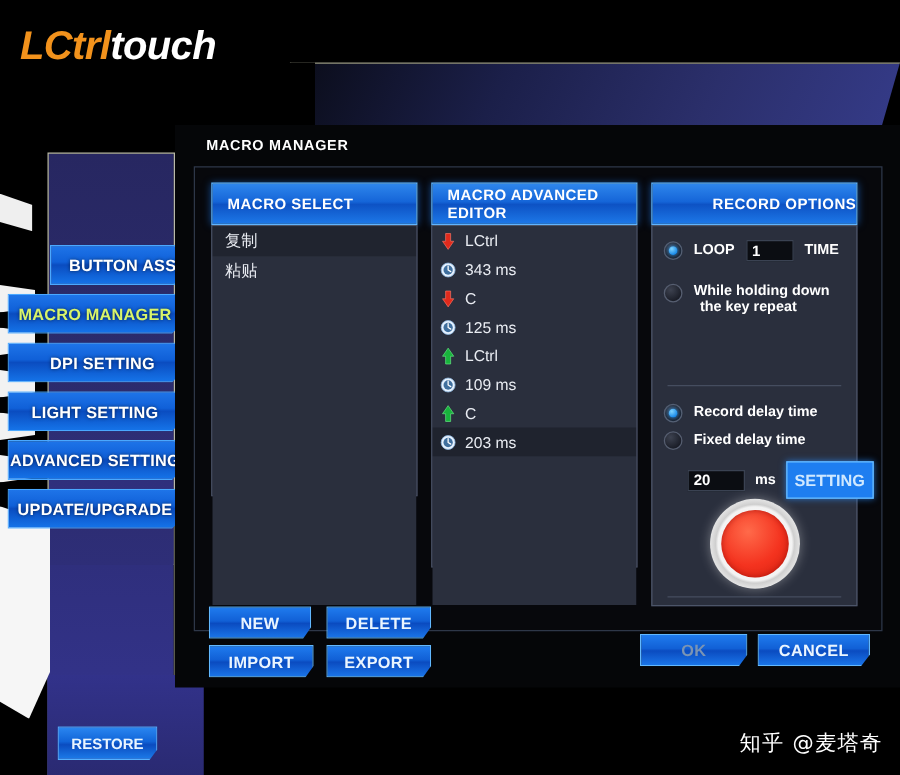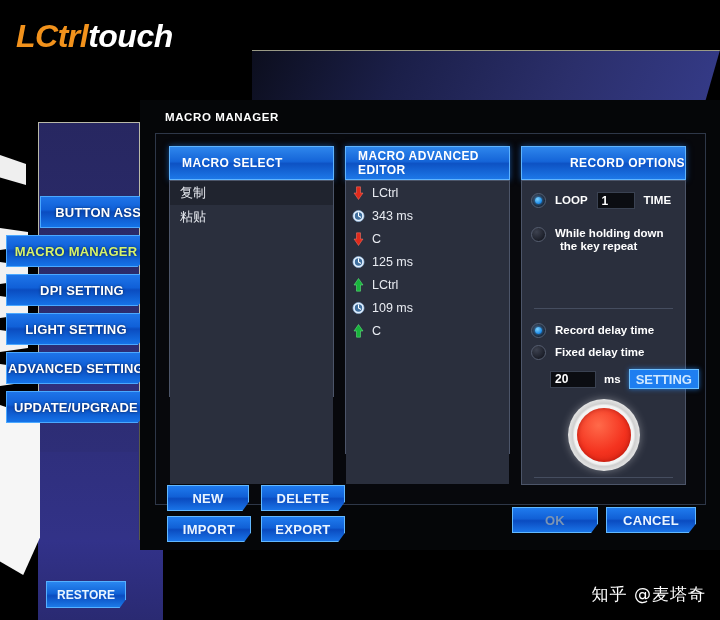--- a/index.html
+++ b/index.html
@@ -155,21 +155,21 @@
   .opt-row { display:flex; align-items:flex-start; gap:9px; }
   .opt-label { color:#ffffff; font-size:11.5px; font-weight:bold; line-height:13px; }
 
   .num-input {
     background:#0b0d12; border:1px solid #3a4252; color:#ffffff;
     font-size:12px; font-weight:bold; padding:1px 4px; height:17px;
     display:flex; align-items:center;
   }
   .setting-btn {
     background:#1e7ef0; border:1px solid #6cc0ff; color:#cfe8ff;
-    font-size:13px; font-weight:bold; padding:1px 6px; height:20px;
+    font-size:13px; font-weight:bold; padding:1px 6px; height:30px;
     display:flex; align-items:center; justify-content:flex-end;
     box-shadow:0 0 5px rgba(40,140,255,.7);
   }
   .divider { height:1px; background:#454d5f; }
 
   .rec-btn {
     width:72px; height:72px; border-radius:50%;
     background: radial-gradient(circle at 50% 50%, #ffffff 0%, #f3f3f3 58%, #cfcfcf 62%, #e8e8e8 72%, #8d8d8d 100%);
     display:flex; align-items:center; justify-content:center;
     box-shadow: 0 0 9px rgba(255,255,255,.35);
@@ -321,20 +321,28 @@
         <span>109 ms</span>
       </div>
 
       <div class="ed-item">
         <svg class="ico" viewBox="0 0 12 14">
             <path d="M6 0.5 L10.5 7 L8 7 L8 13.2 L4 13.2 L4 7 L1.5 7 Z" fill="#18b43c" stroke="#6cf08a" stroke-width="0.5"></path>
           </svg>
         <span>C</span>
       </div>
 
+      <div class="ed-item sel">
+        <svg class="ico" viewBox="0 0 14 14">
+            <circle cx="7" cy="7" r="6" fill="#e6f2ff" stroke="#8fb8e0" stroke-width="0.7"></circle>
+            <circle cx="7" cy="7" r="4" fill="#3f6f9e"></circle>
+            <path d="M7 3.6 L7 7 L9.3 8.4" stroke="#ffffff" stroke-width="1.1" fill="none" stroke-linecap="round"></path>
+          </svg>
+        <span>203 ms</span>
+      </div>
 
     </div>
   </div>
 
   <div class="panel-head center" style="left:521px; top:146px; width:165px;">
     <span>RECORD OPTIONS</span>
   </div>
   <div class="panel" style="left:521px; top:180px; width:165px; height:305px;">
 
     <div class="opt-row" style="position:absolute; left:9px; top:11px; align-items:center;">

